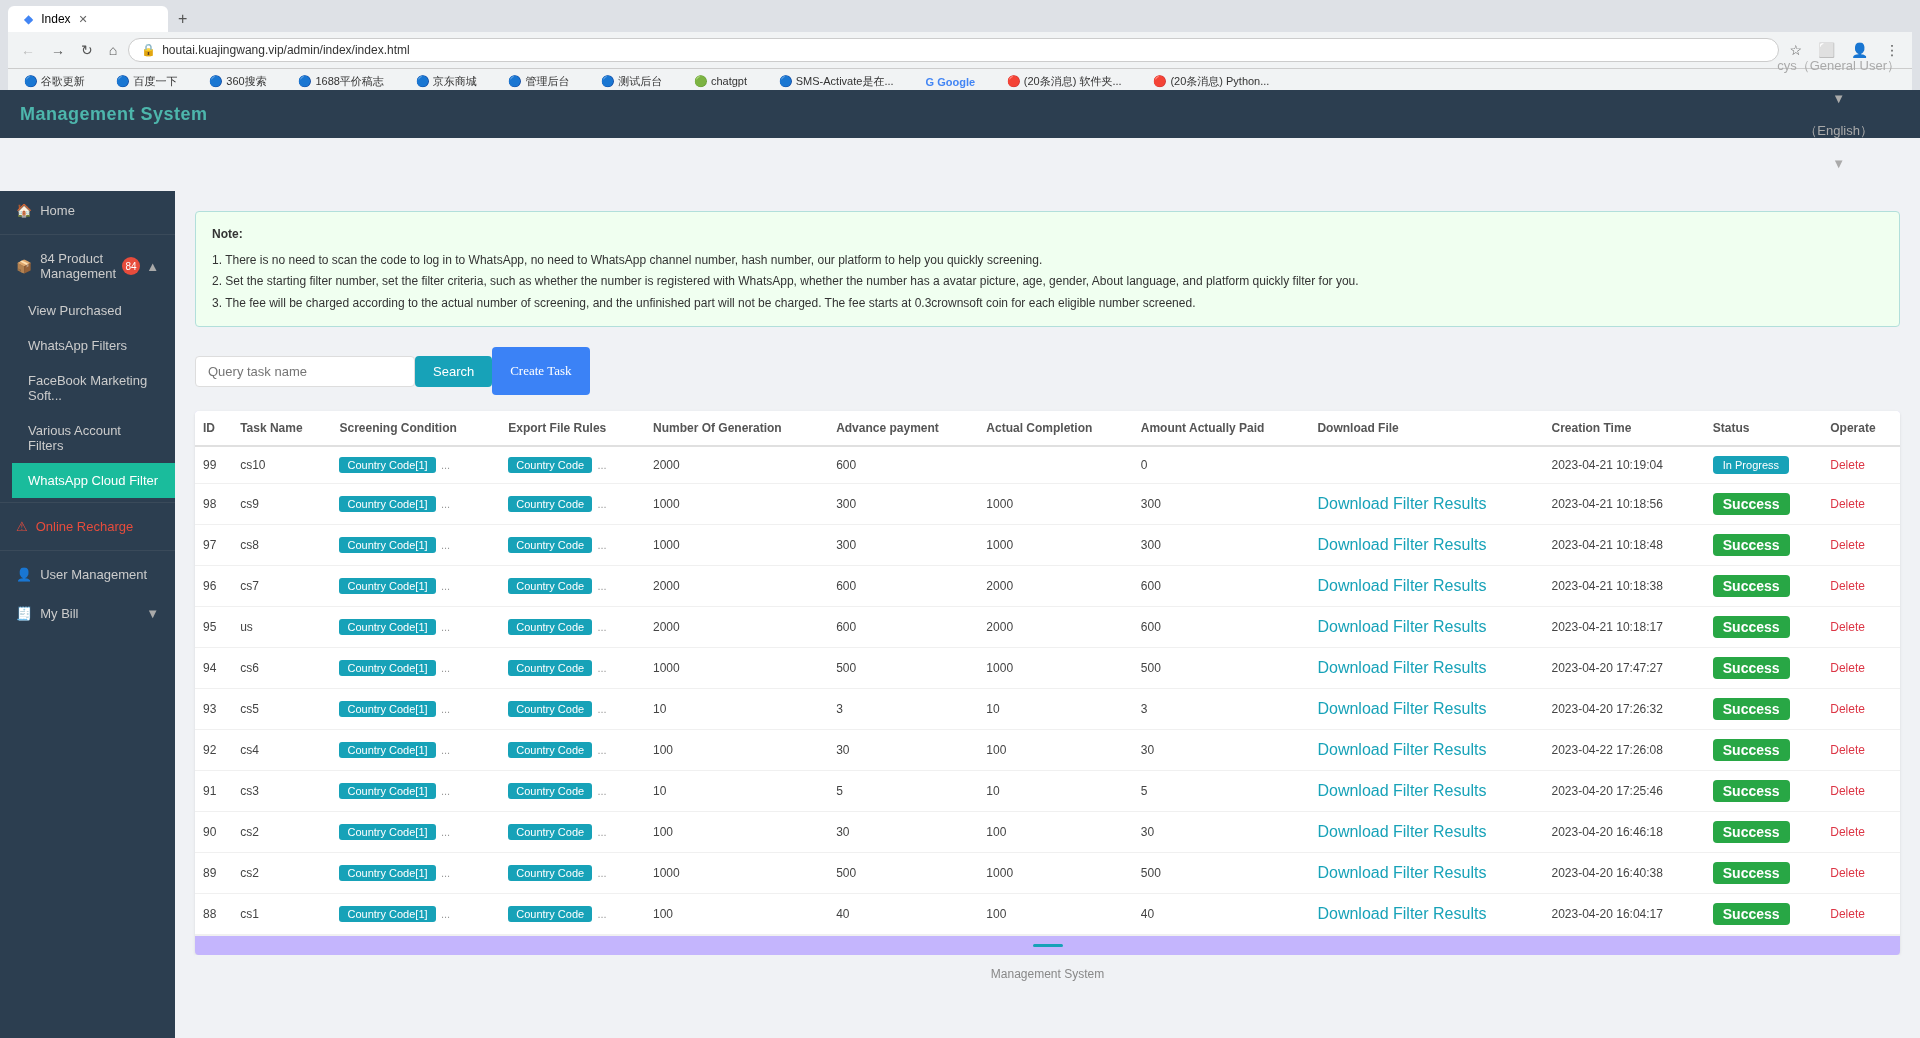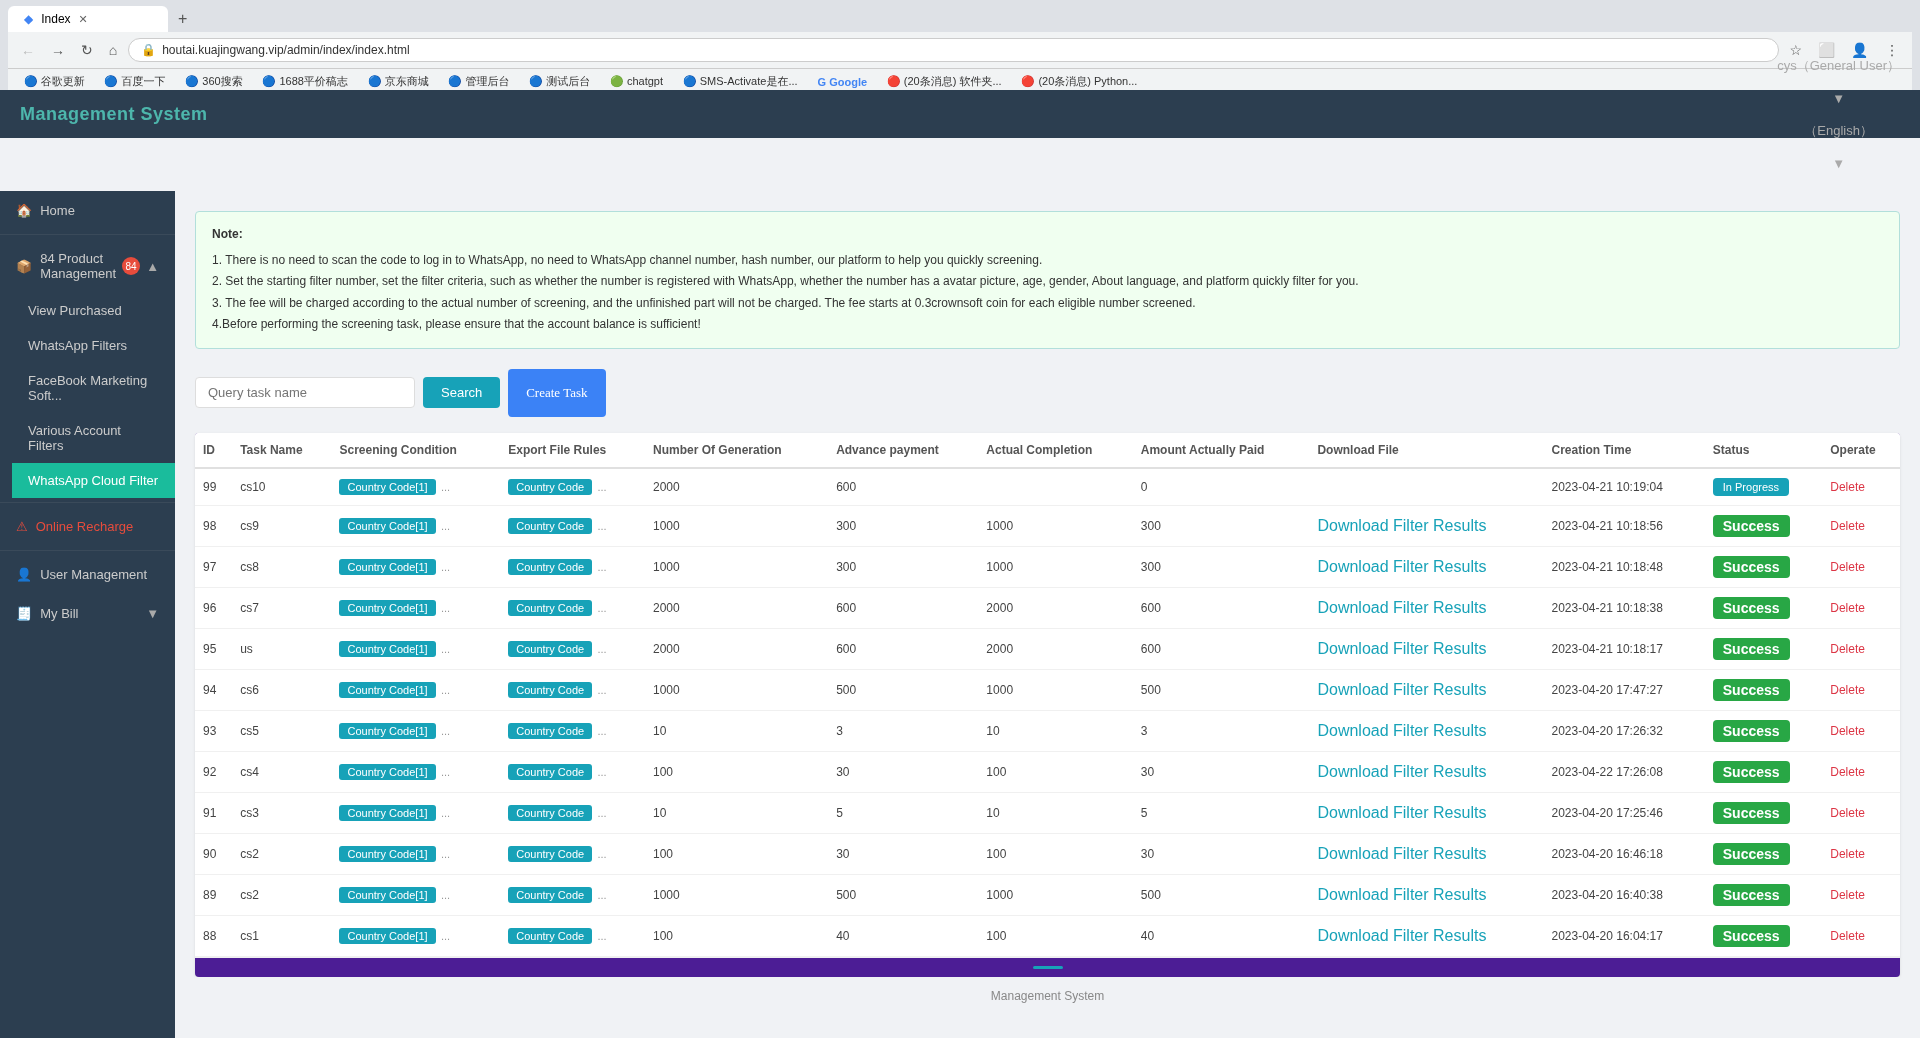--- a/index.html
+++ b/index.html
@@ -11,21 +11,21 @@
     .browser-tab { background: #fff; padding: 6px 16px; border-radius: 6px 6px 0 0; font-size: 12px; display: flex; align-items: center; gap: 8px; min-width: 160px; }
     .browser-tab.active { background: #fff; }
     .browser-tab-close { cursor: pointer; color: #666; font-size: 11px; }
     .browser-tab-new { background: transparent; border: none; font-size: 16px; cursor: pointer; color: #555; padding: 4px 8px; }
     .browser-toolbar { background: #f1f3f4; display: flex; align-items: center; gap: 6px; padding: 6px 8px; border-bottom: 1px solid #ccc; }
     .browser-nav-btn { background: none; border: none; font-size: 14px; cursor: pointer; color: #555; padding: 2px 5px; }
     .browser-nav-btn.disabled { color: #bbb; cursor: default; }
     .address-bar { flex: 1; background: #fff; border: 1px solid #ccc; border-radius: 20px; padding: 4px 12px; font-size: 12px; display: flex; align-items: center; gap: 6px; }
     .address-bar-icon { color: #555; }
     .address-bar-url { color: #333; font-size: 12px; }
-    .browser-bookmarks { background: #f1f3f4; display: flex; align-items: center; gap: 4px; padding: 3px 8px; border-bottom: 1px solid #ddd; font-size: 11px; overflow: hidden; }
+    .browser-bookmarks { background: #f1f3f4; display: flex; align-items: center; gap: 16px; padding: 3px 8px; border-bottom: 1px solid #ddd; font-size: 11px; overflow: hidden; }
     .bookmark-item { padding: 2px 8px; border-radius: 4px; cursor: pointer; display: flex; align-items: center; gap: 4px; white-space: nowrap; color: #333; }
 
     
     .app { display: flex; flex: 1; overflow: hidden; }
 
     
     .topbar { background: #2c3e50; color: #4db6ac; display: flex; align-items: center; justify-content: space-between; padding: 0 20px; height: 48px; position: fixed; top: 90px; left: 0; right: 0; z-index: 100; }
     .topbar-title { font-size: 18px; font-weight: bold; color: #4db6ac; letter-spacing: 0.5px; }
     .topbar-right { display: flex; align-items: center; gap: 16px; font-size: 13px; color: #aaa; flex-direction: column; }
     .topbar-user { color: #aaa; cursor: pointer; }
@@ -42,21 +42,21 @@
     .badge-red { background: #e74c3c; color: #fff; border-radius: 50%; width: 18px; height: 18px; font-size: 10px; display: flex; align-items: center; justify-content: center; }
 
     
     .main { flex: 1; overflow-y: auto; padding: 20px; margin-top: 48px; background: #f0f2f5; }
 
     
     .note-box { background: #f0fff0; border: 1px solid #b2dfdb; border-radius: 4px; padding: 12px 16px; margin-bottom: 20px; font-size: 12px; color: #333; line-height: 1.8; }
     .note-box .note-title { font-weight: bold; margin-bottom: 4px; }
 
     
-    .search-bar { display: flex; align-items: center; gap: 8px; margin-bottom: 16px; }
+    .search-bar { display: flex; align-items: center; margin-bottom: 16px; }
     .search-input { border: 1px solid #ddd; border-radius: 4px; padding: 7px 12px; font-size: 13px; width: 220px; outline: none; }
     .btn-search { background: #17a2b8; color: #fff; border: none; border-radius: 4px; padding: 8px 18px; font-size: 13px; cursor: pointer; }
     .btn-create { background: #3b82f6; color: #fff; border: none; border-radius: 4px; padding: 16px 18px; font-size: 13px; cursor: pointer; font-family: Liberation Serif, serif; }
 
     
     .data-table { width: 100%; border-collapse: collapse; background: #fff; font-size: 12px; }
     .data-table th { background: #fff; border-bottom: 2px solid #e0e0e0; padding: 10px 8px; text-align: left; font-weight: 600; color: #555; white-space: nowrap; }
     .data-table td { padding: 9px 8px; border-bottom: 1px solid #f0f0f0; color: #444; vertical-align: middle; }
     .tag-country { background: #17a2b8; color: #fff; border-radius: 3px; padding: 2px 8px; font-size: 11px; display: inline-block; white-space: nowrap; }
     .tag-more { color: #999; font-size: 11px; margin-left: 2px; }
@@ -179,30 +179,29 @@
       </div>
     </div>
 
     <div class="main">
 
       <div class="note-box">
         <div class="note-title">Note:</div>
         <div>1. There is no need to scan the code to log in to WhatsApp, no need to WhatsApp channel number, hash number, our platform to help you quickly screening.</div>
         <div>2. Set the starting filter number, set the filter criteria, such as whether the number is registered with WhatsApp, whether the number has a avatar picture, age, gender, About language, and platform quickly filter for you.</div>
         <div>3. The fee will be charged according to the actual number of screening, and the unfinished part will not be charged. The fee starts at 0.3crownsoft coin for each eligible number screened.</div>
-        <div>4.Before performing the screening task, please ensure that the account balance is sufficient!</div>
       </div>
 
       <div class="search-bar">
         <input class="search-input" type="text" placeholder="Query task name" style="">
         <button class="btn-search">Search</button>
         <button class="btn-create">Create Task</button>
       </div>
 
-      <div style="background:#4c1d95; border-radius:4px; overflow-x:auto; box-shadow:0 1px 3px rgba(0,0,0,0.1);">
+      <div style="background:#c4b5fd; border-radius:4px; overflow-x:auto; box-shadow:0 1px 3px rgba(0,0,0,0.1);">
         <table class="data-table">
           <thead>
             <tr>
               <th>ID</th>
               <th>Task Name</th>
               <th>Screening Condition</th>
               <th>Export File Rules</th>
               <th>Number Of Generation</th>
               <th>Advance payment</th>
               <th>Actual Completion</th>

